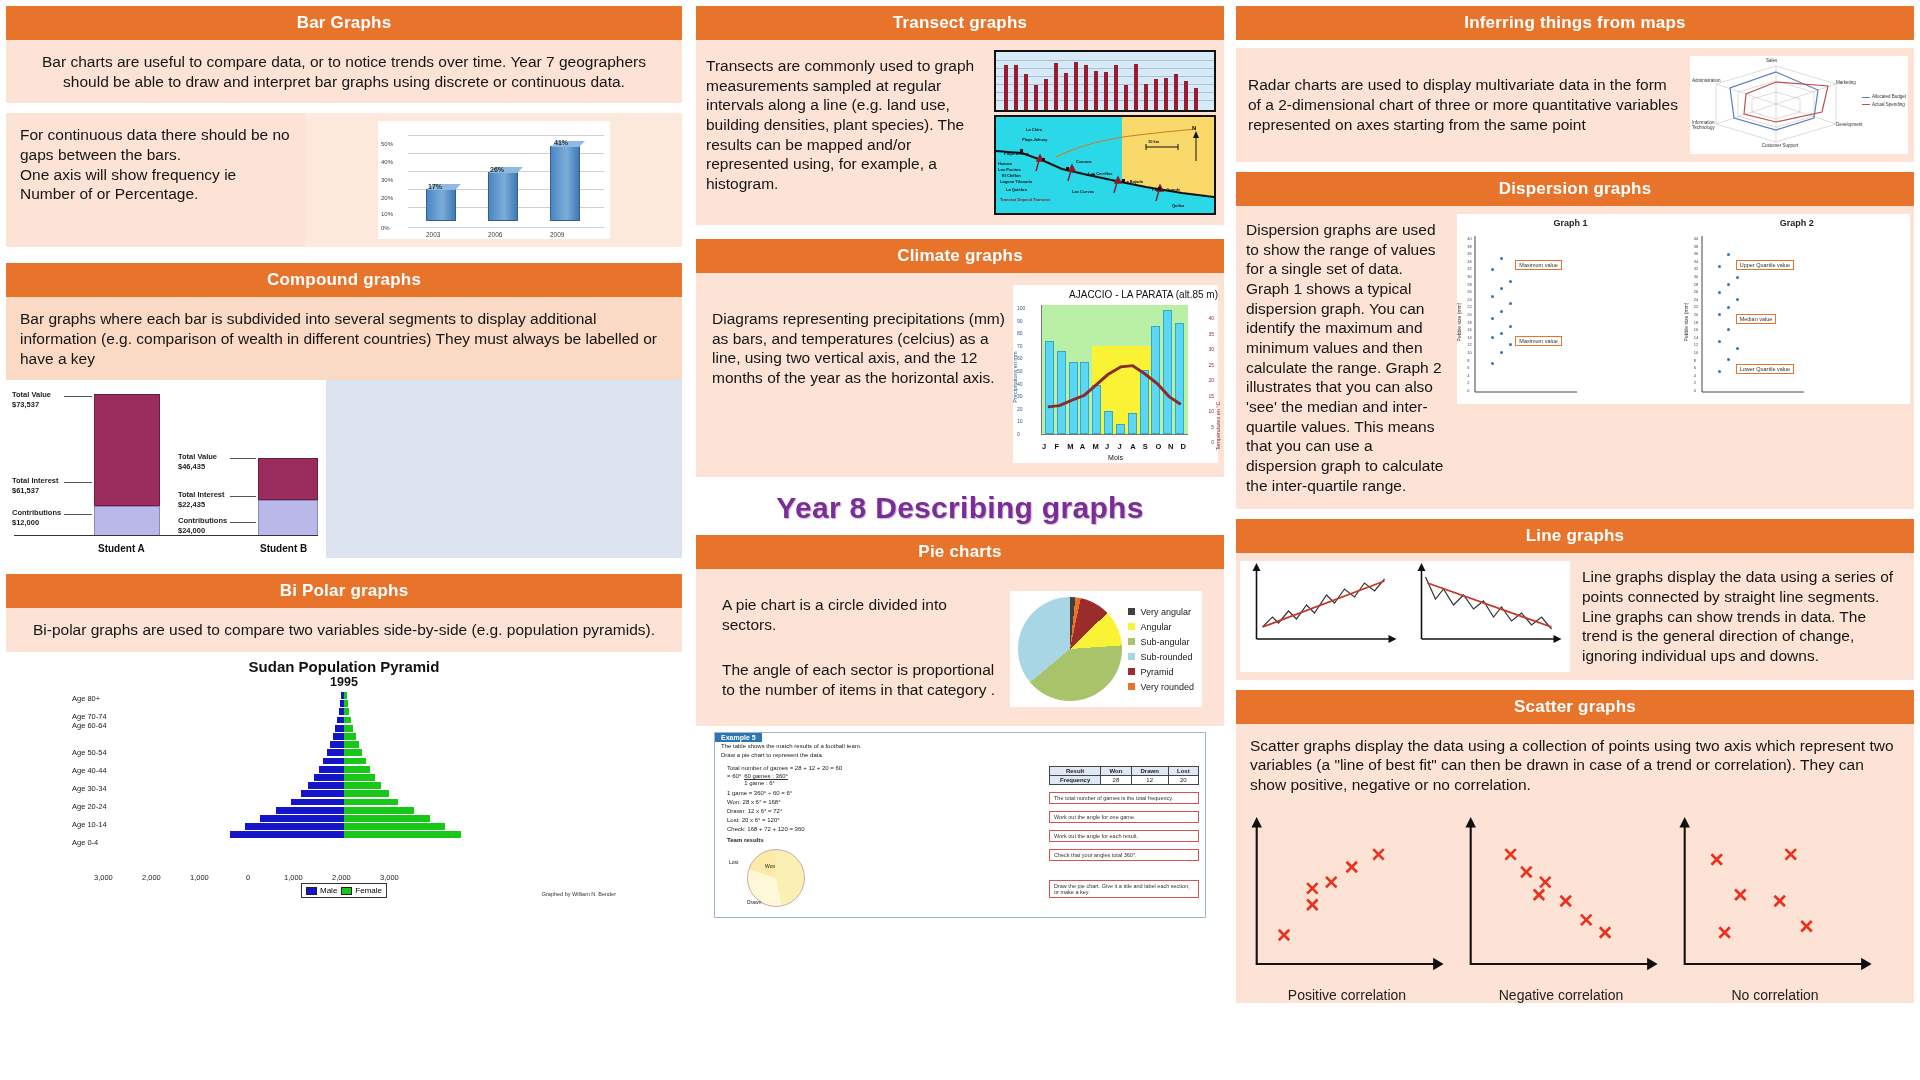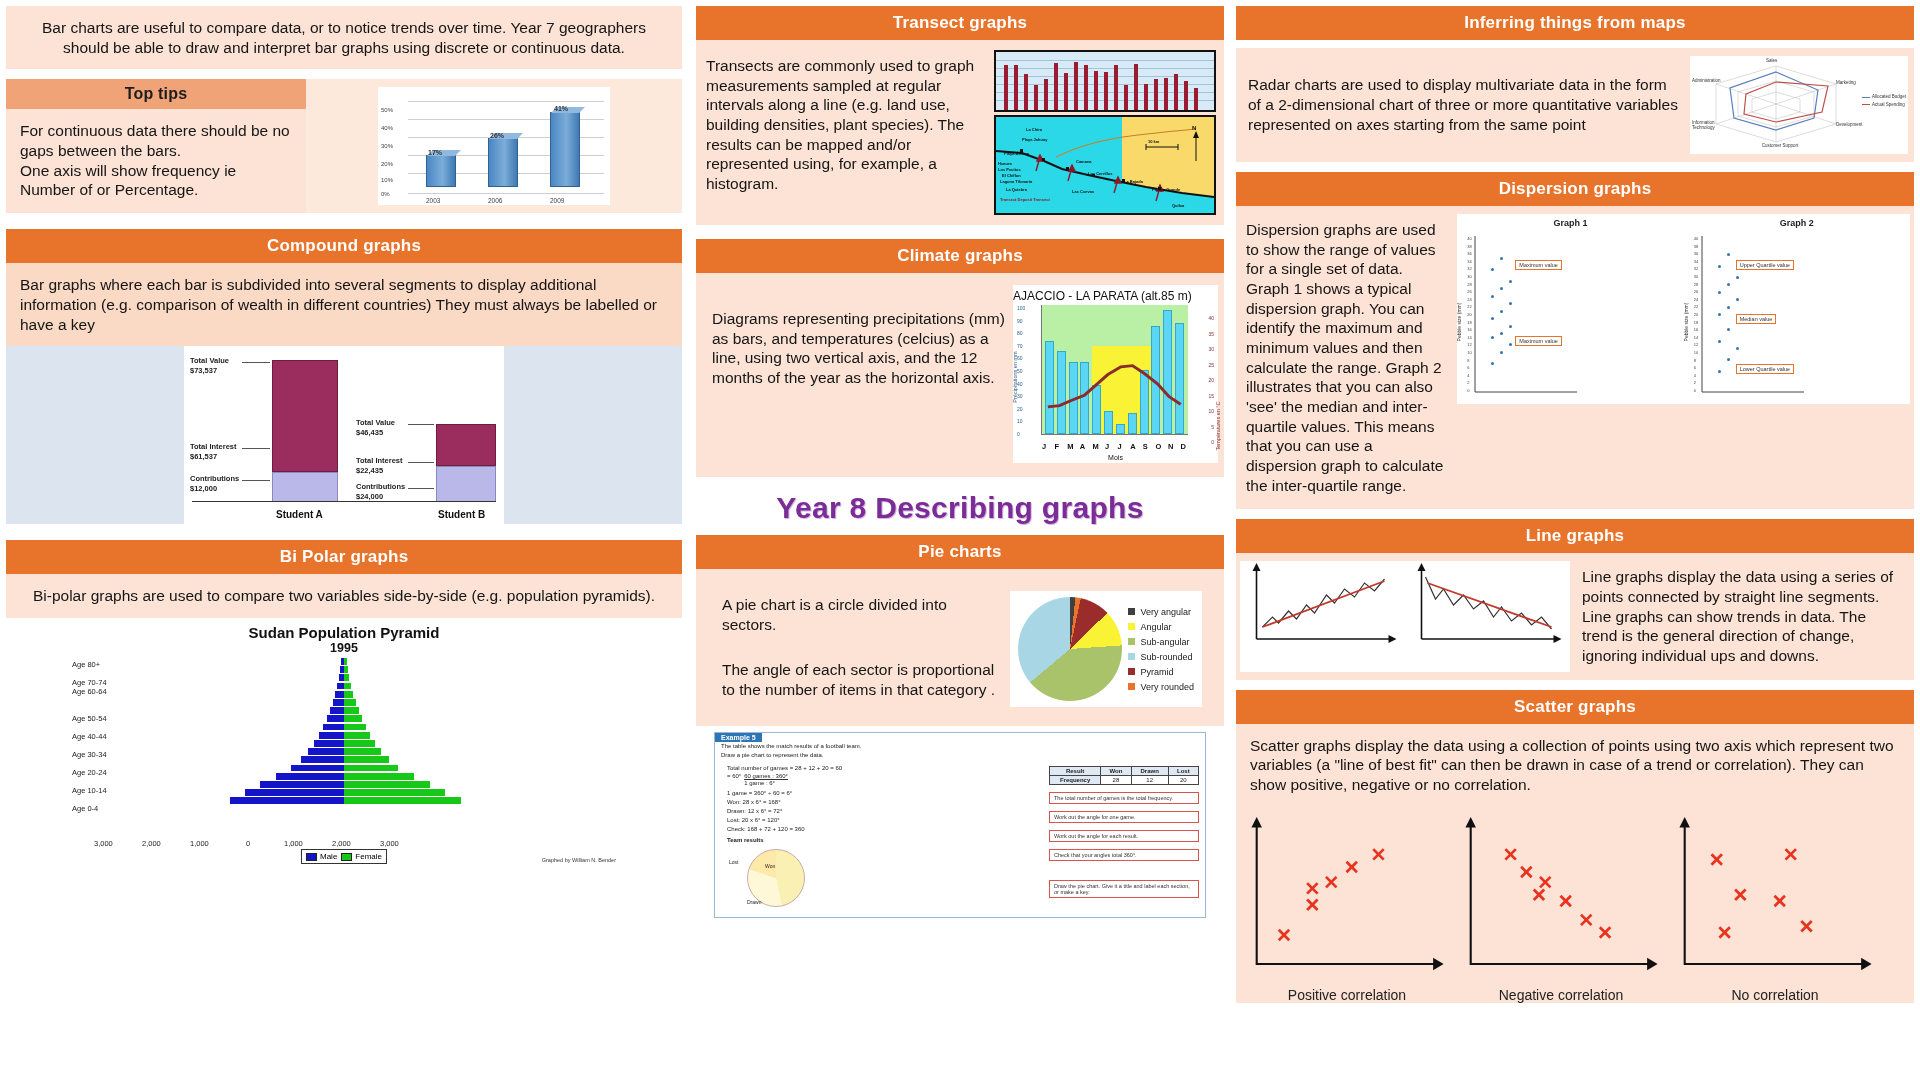--- a/index.html
+++ b/index.html
@@ -47,21 +47,21 @@
   .bc-grid { position:absolute; left:30px; right:6px; border-top:1px solid #cfcfcf; }
   .bc-bar { position:absolute; width:30px; background: linear-gradient(to right,#4b87c4,#7badd8 55%,#3f7ab4); border:1px solid #31628f; }
   .bc-bar::after {
     content:""; position:absolute; top:-6px; left:0; width:100%; height:6px;
     background:#8fb9de; transform: skewX(-45deg); transform-origin: bottom left;
   }
   .bc-val { position:absolute; font-size:7px; font-weight:bold; color:#333; }
   .bc-xlab { position:absolute; bottom:1px; font-size:6.5px; color:#444; }
 
   
-  .compound { width: 100%; height: 178px; background:#DCE4F0; position:relative; display:flex; justify-content:center; }
+  .compound { width: 100%; height: 178px; background:#DCE4F0; position:relative; display:flex; justify-content:flex-start; }
   .comp-inner { width:320px; height:100%; background:#fff; position:relative; }
   .cg-label { position:absolute; font-size:7.5px; font-weight:bold; color:#222; line-height:1.25; }
   .cg-bar { position:absolute; }
   .cg-axis { position:absolute; left:8px; right:8px; bottom:22px; border-bottom:1.5px solid #333; }
   .cg-name { position:absolute; bottom:4px; font-size:10px; font-weight:bold; color:#111; }
   .cg-leader { position:absolute; height:1px; background:#555; }
 
   
   .pyramid { width: 100%; height: 250px; background:#fff; position:relative; }
   .py-title { text-align:center; font-weight:bold; font-size:15px; color:#111; padding-top:6px; font-family:"Liberation Sans", sans-serif;}
@@ -80,21 +80,21 @@
   .transect-wrap { width: 222px; }
   .tr-hist { width:100%; height:62px; background:#D9EAF7; border:2px solid #111; position:relative; }
   .tr-hist .hline { position:absolute; left:0; right:0; border-top:1px solid #9fc4e0; }
   .tr-bar { position:absolute; bottom:0; width:4px; background:#9B1B30; }
   .tr-map { width:100%; height:100px; border:2px solid #111; background:#FAD96B; position:relative; overflow:hidden; margin-top:3px; }
   .tr-sea { position:absolute; left:0; top:0; width:58%; height:100%; background:#2BD8E8; }
   .tr-txt { position:absolute; font-size:4px; color:#111; font-weight:bold; }
 
   
   .climate { width: 205px; height: 178px; background:#fff; position:relative; }
-  .cl-title { text-align:left; font-size:12px; color:#111; padding-top:4px; font-family:"Liberation Sans", sans-serif;}
+  .cl-title { text-align:right; font-size:10px; color:#111; padding-top:4px; font-family:"Liberation Sans", sans-serif;}
   .cl-plot { position:absolute; left:28px; right:30px; top:20px; bottom:28px; background:#B9F0A5; border-left:1px solid #777; border-bottom:1px solid #777; }
   .cl-yellow { position:absolute; background:#FAF335; }
   .cl-prebar { position:absolute; bottom:0; background:#5BD6F5; border:1px solid #34a8c9; }
   .cl-yl { position:absolute; left:4px; font-size:5px; color:#2a5f8f; }
   .cl-yr { position:absolute; right:4px; font-size:5px; color:#8a2f2f; }
   .cl-m { position:absolute; bottom:12px; font-size:7.5px; font-weight:bold; color:#111; }
   .cl-axl { position:absolute; left:2px; top:50%; transform:rotate(-90deg) translateX(-50%); transform-origin:left center; font-size:5.5px; color:#2a5f8f; white-space:nowrap;}
   .cl-axr { position:absolute; right:0px; top:50%; transform:rotate(-90deg) translateX(-50%); transform-origin:right center; font-size:5.5px; color:#8a2f2f; white-space:nowrap;}
   .cl-xl { position:absolute; bottom:2px; width:100%; text-align:center; font-size:7px; color:#111; }
 
@@ -158,27 +158,27 @@
   .sc-cap { text-align:center; font-size:14px; color:#222; margin-top:2px; }
 </style>
 </head>
 <body>
 
 <div class="poster">
 
   <div class="col col-left">
 
     <div>
+      <div class="banner">Bar Graphs</div>
       <div class="panel">
         <div class="body-text center">Bar charts are useful to compare data, or to notice trends over time. Year 7 geographers should be able to draw and interpret bar graphs using discrete or continuous data.</div>
       </div>
       <div class="gap"></div>
       <div class="two-col">
         <div class="lhs">
-          <div class="banner sub">Top tips</div>
           <div class="body-text" style="white-space:pre-line;">For continuous data there should be no gaps between the bars.
 One axis will show frequency  ie Number of or Percentage.</div>
         </div>
         <div class="rhs">
           <div class="barchart">
 
             <div class="bc-ylab" style="top:20px;">50%</div>
             <div class="bc-ylab" style="top:38px;">40%</div>
             <div class="bc-ylab" style="top:56px;">30%</div>
             <div class="bc-ylab" style="top:74px;">20%</div>

